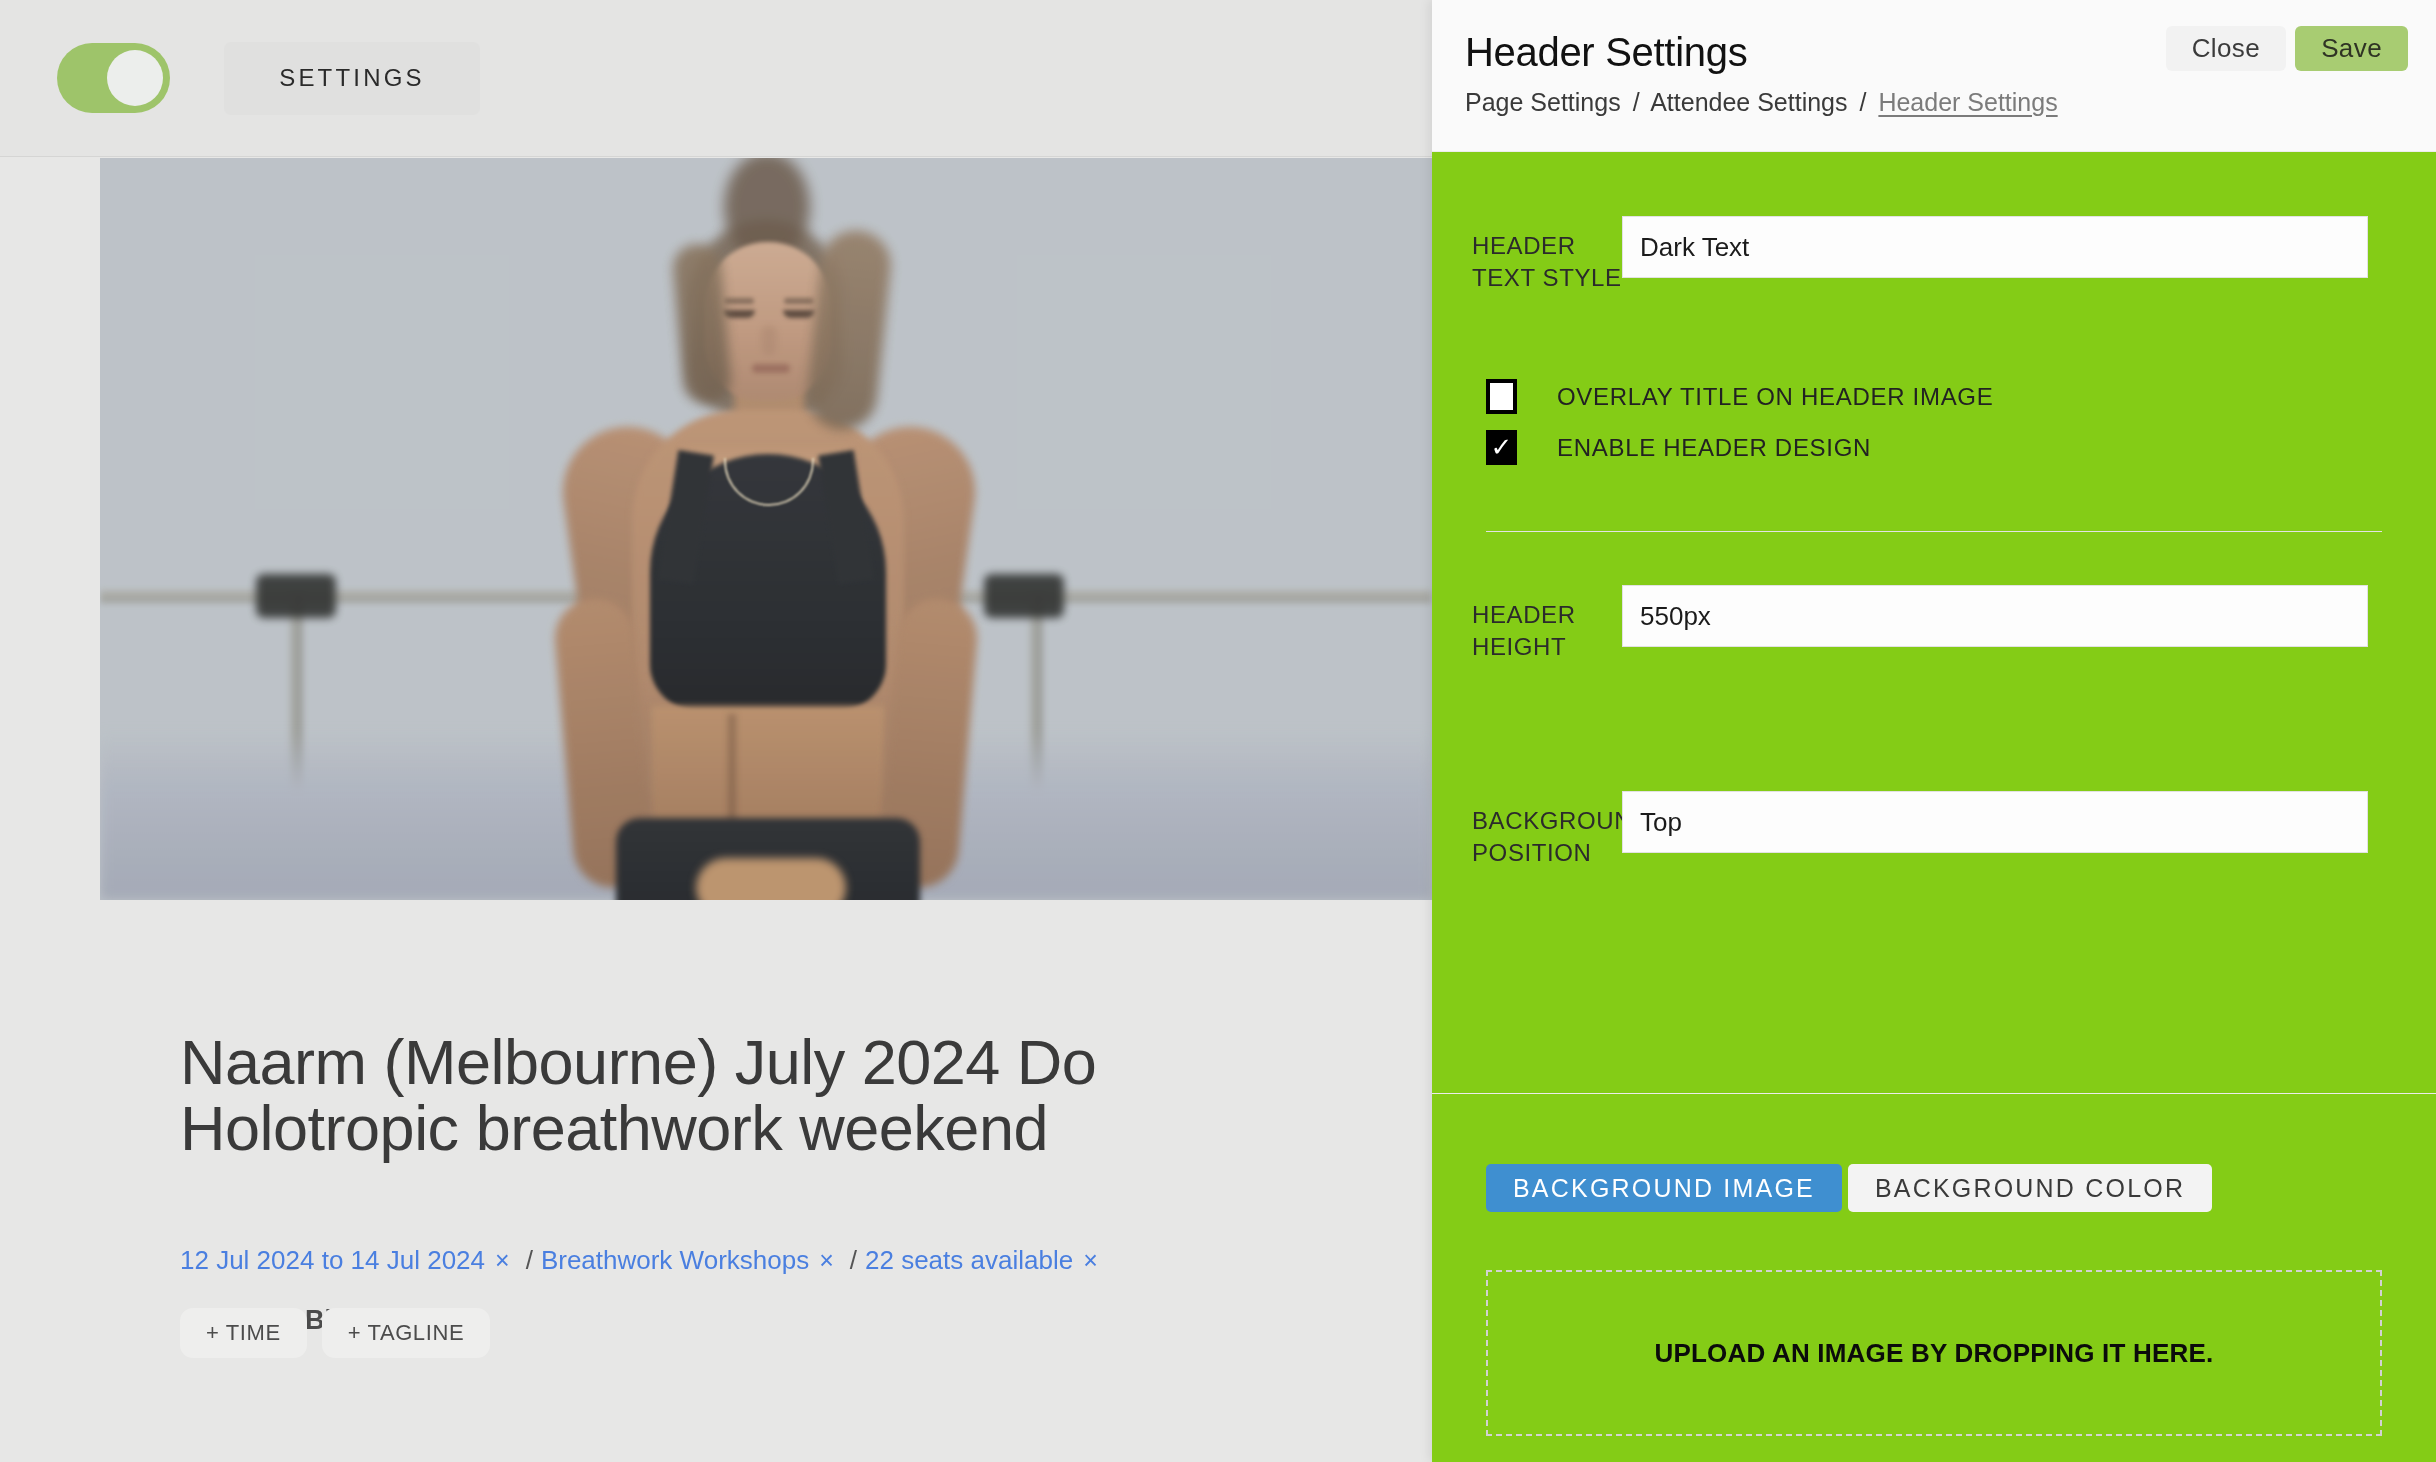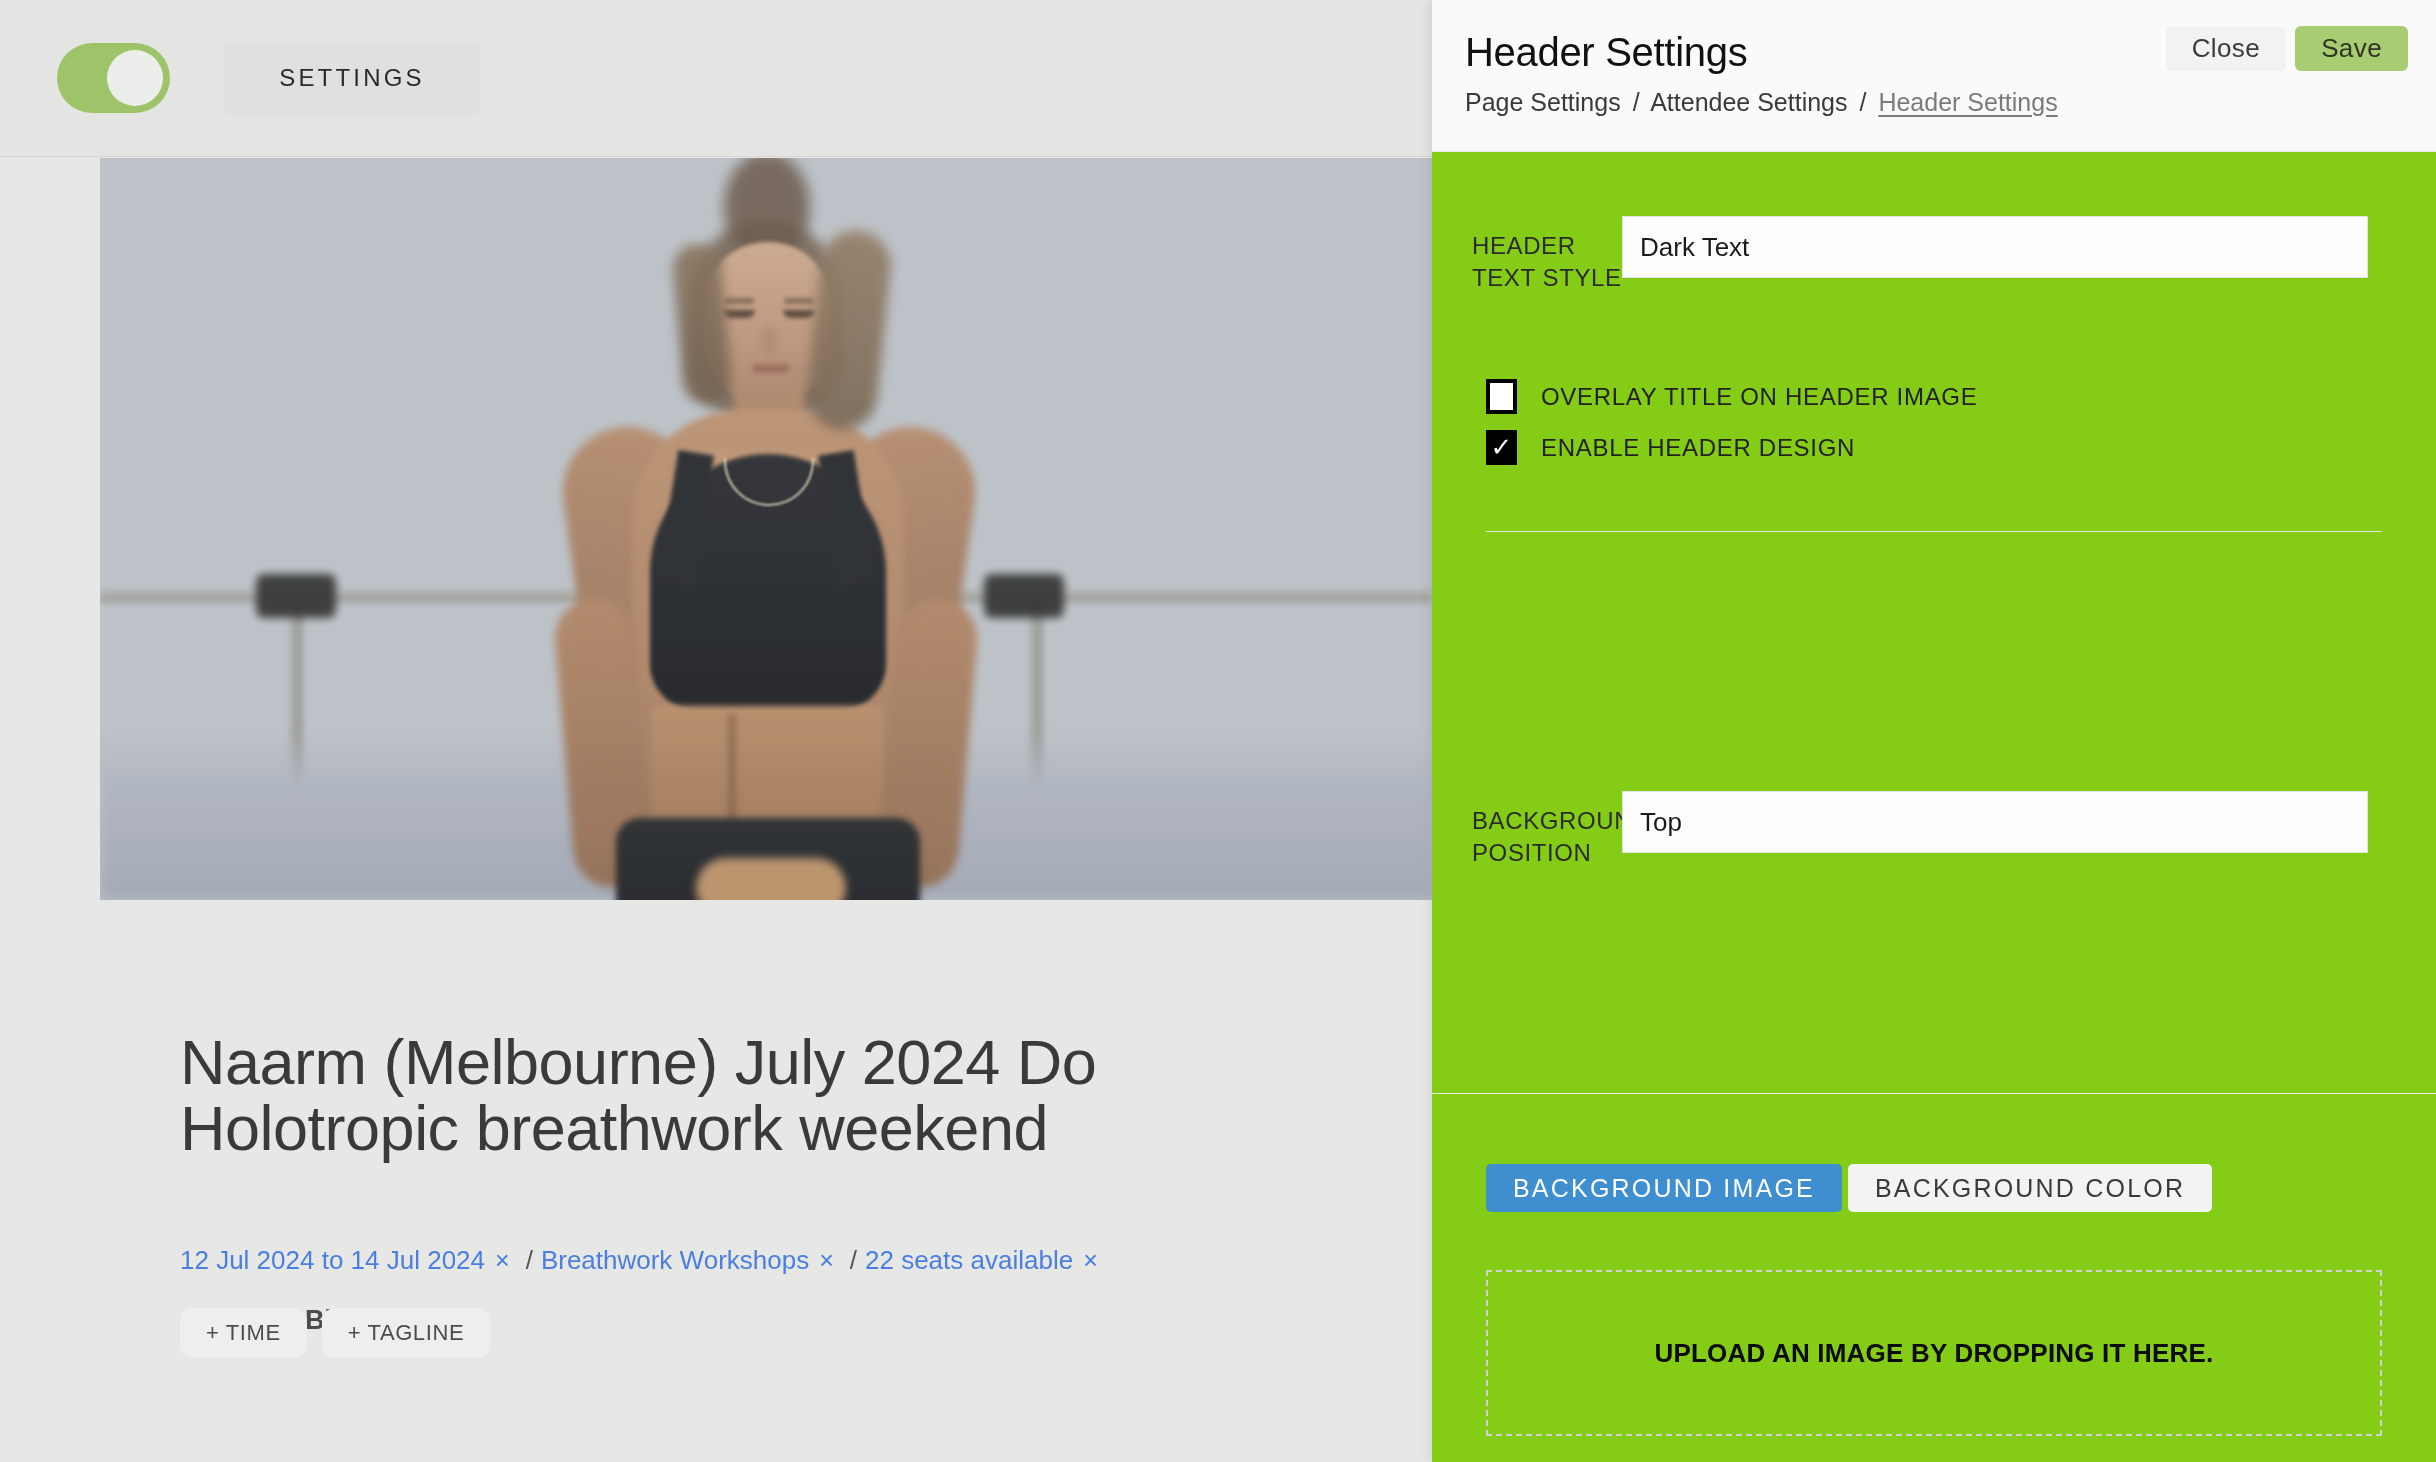--- a/index.html
+++ b/index.html
@@ -308,21 +308,21 @@
     border: 1px solid #e2e2e2;
     background: #fdfdfd;
     display: flex; align-items: center;
     padding-left: 17px;
     font-size: 26px; color: #1b1b1b;
     cursor: pointer;
   }
 
   .check-row {
     position: absolute; left: 54px;
-    display: flex; align-items: center; gap: 24px;
+    display: flex; align-items: center; gap: 40px;
     cursor: pointer;
   }
   .checkbox {
     width: 31px; height: 35px;
     border: 4px solid #000; background: #fff;
     flex: 0 0 auto;
     display: flex; align-items: center; justify-content: center;
   }
   .checkbox.checked { background: #000; }
   .checkbox .tick {
@@ -481,20 +481,27 @@
 
       <div class="check-row" style="top:278px">
         <div class="checkbox checked">
           <span class="tick">✓</span>
         </div>
         <div class="check-label">ENABLE HEADER DESIGN</div>
       </div>
 
       <div class="divider inset" style="top:379px"></div>
 
+      <div class="field" style="top:433px">
+        <div class="field-label">HEADER
+HEIGHT</div>
+        <div class="field-input">
+          <span>550px</span>
+        </div>
+      </div>
 
 
       <div class="field" style="top:639px">
         <div class="field-label">BACKGROUND
 POSITION</div>
         <div class="field-input">
           <span>Top</span>
         </div>
       </div>
 

